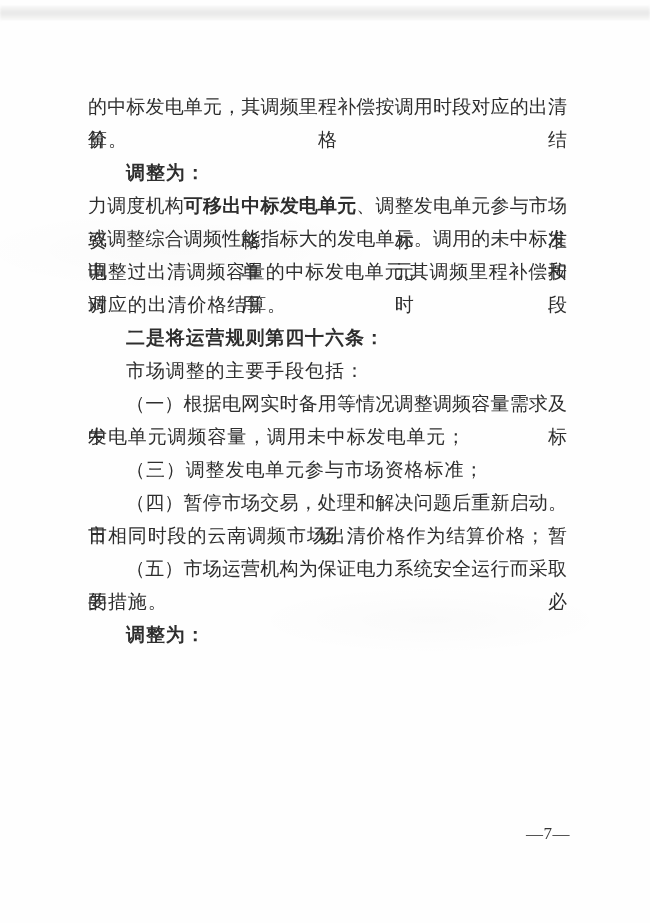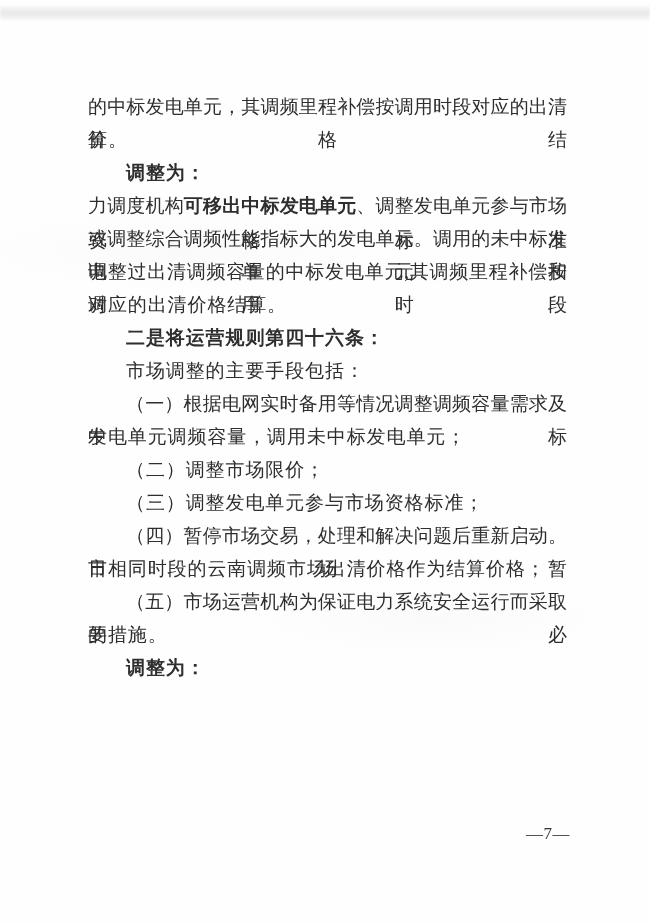--- a/index.html
+++ b/index.html
@@ -65,21 +65,20 @@
       <div class="line"><span>算。</span></div>
       <div class="line indent"><span class="bold">调整为：</span></div>
       <div class="line justify"><span>力调度机构</span><span class="bold">可移出中标发电单元</span><span>、调整发电单元参与市场资格标准</span></div>
       <div class="line justify"><span>或调整综合调频性能指标大的发电单元。调用的未中标发电单元和</span></div>
       <div class="line justify"><span>调整过出清调频容量的中标发电单元,其调频里程补偿按调用时段</span></div>
       <div class="line"><span>对应的出清价格结算。</span></div>
       <div class="line indent"><span class="bold">二是将运营规则第四十六条：</span></div>
       <div class="line indent"><span>市场调整的主要手段包括：</span></div>
       <div class="line indent justify"><span>（一）根据电网实时备用等情况调整调频容量需求及中标</span></div>
       <div class="line"><span>发电单元调频容量，调用未中标发电单元；</span></div>
-      <div class="line indent"><span>（二）调整市场限价；</span></div>
       <div class="line indent"><span>（三）调整发电单元参与市场资格标准；</span></div>
       <div class="line indent justify"><span>（四）暂停市场交易，处理和解决问题后重新启动。市场暂</span></div>
       <div class="line"><span>日相同时段的云南调频市场出清价格作为结算价格；</span></div>
       <div class="line indent justify"><span>（五）市场运营机构为保证电力系统安全运行而采取的必</span></div>
       <div class="line"><span>要措施。</span></div>
       <div class="line indent"><span class="bold">调整为：</span></div>
     </div>
   <div class="page-number">—7—</div>
 </div>
 

